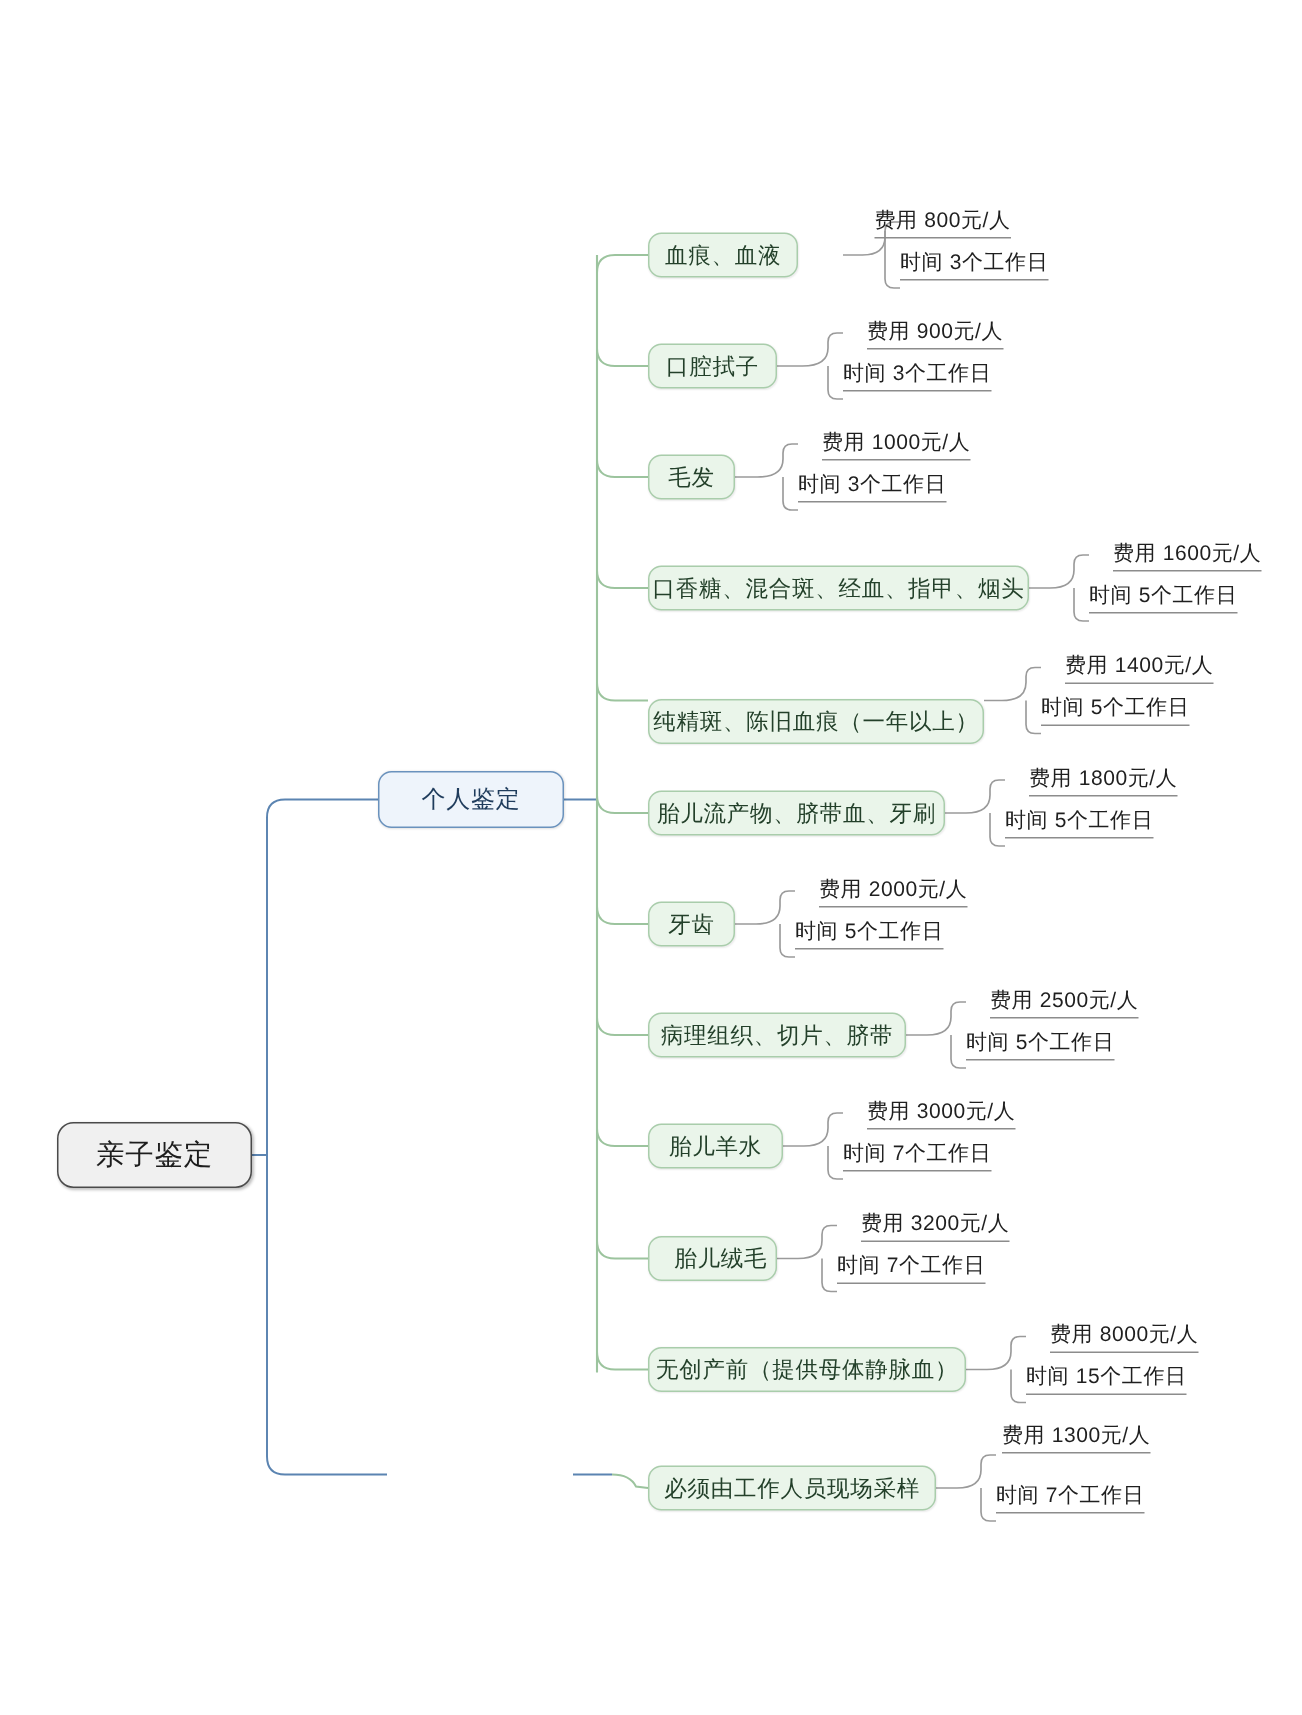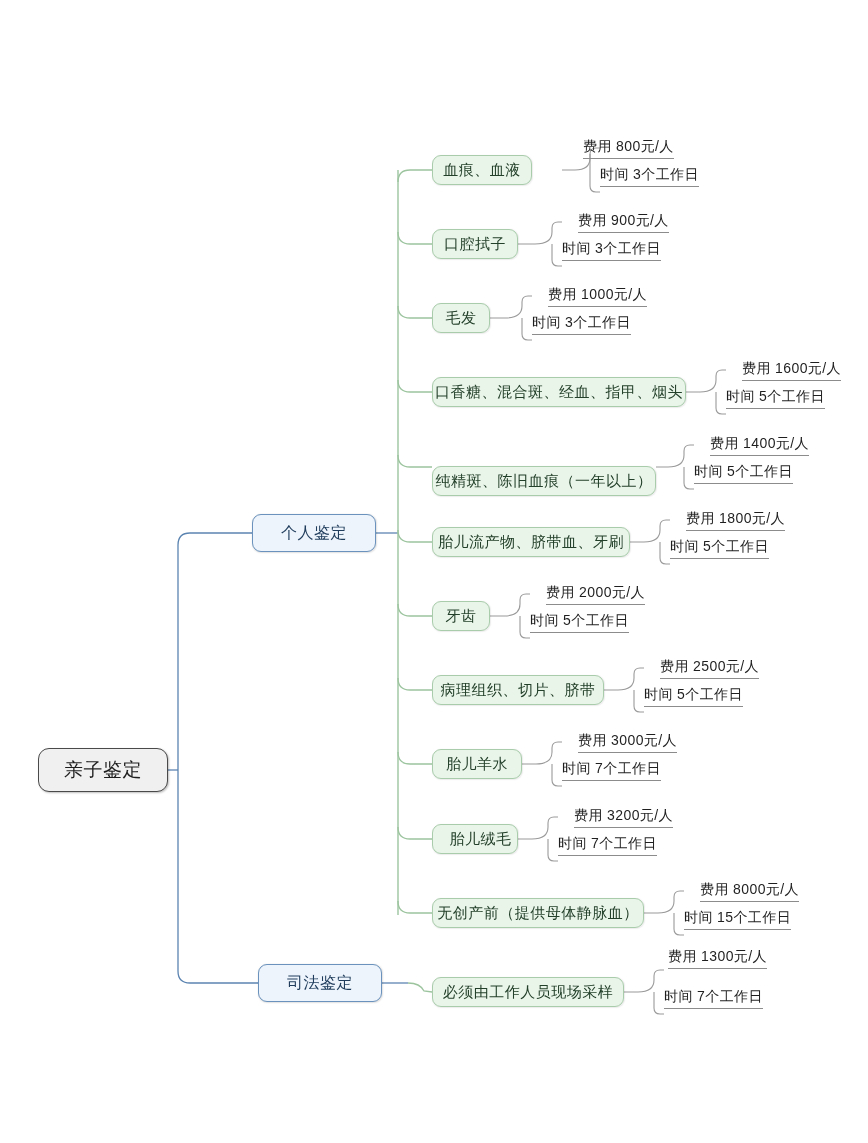--- a/index.html
+++ b/index.html
@@ -145,23 +145,20 @@
   </svg>
 
   <div class="node node-root" style="left:38px; top:748px; width:130px; height:44px;">
     <span>亲子鉴定</span>
   </div>
 
   <div class="node node-branch" style="left:252px; top:514px; width:124px; height:38px;">
     <span>个人鉴定</span>
   </div>
 
-  <div class="node node-branch" style="left:258px; top:964px; width:124px; height:38px;">
-    <span>司法鉴定</span>
-  </div>
 
   <div class="node node-leaf" style="left:432px; top:155px; width:100px; height:30px;">
     <span>血痕、血液</span>
   </div>
   <div class="detail detail-fee" style="left:583px; top:138px;">费用  800元/人</div>
   <div class="detail detail-time" style="left:600px; top:166px;">时间  3个工作日</div>
 
   <div class="node node-leaf" style="left:432px; top:229px; width:86px; height:30px;">
     <span>口腔拭子</span>
   </div>

